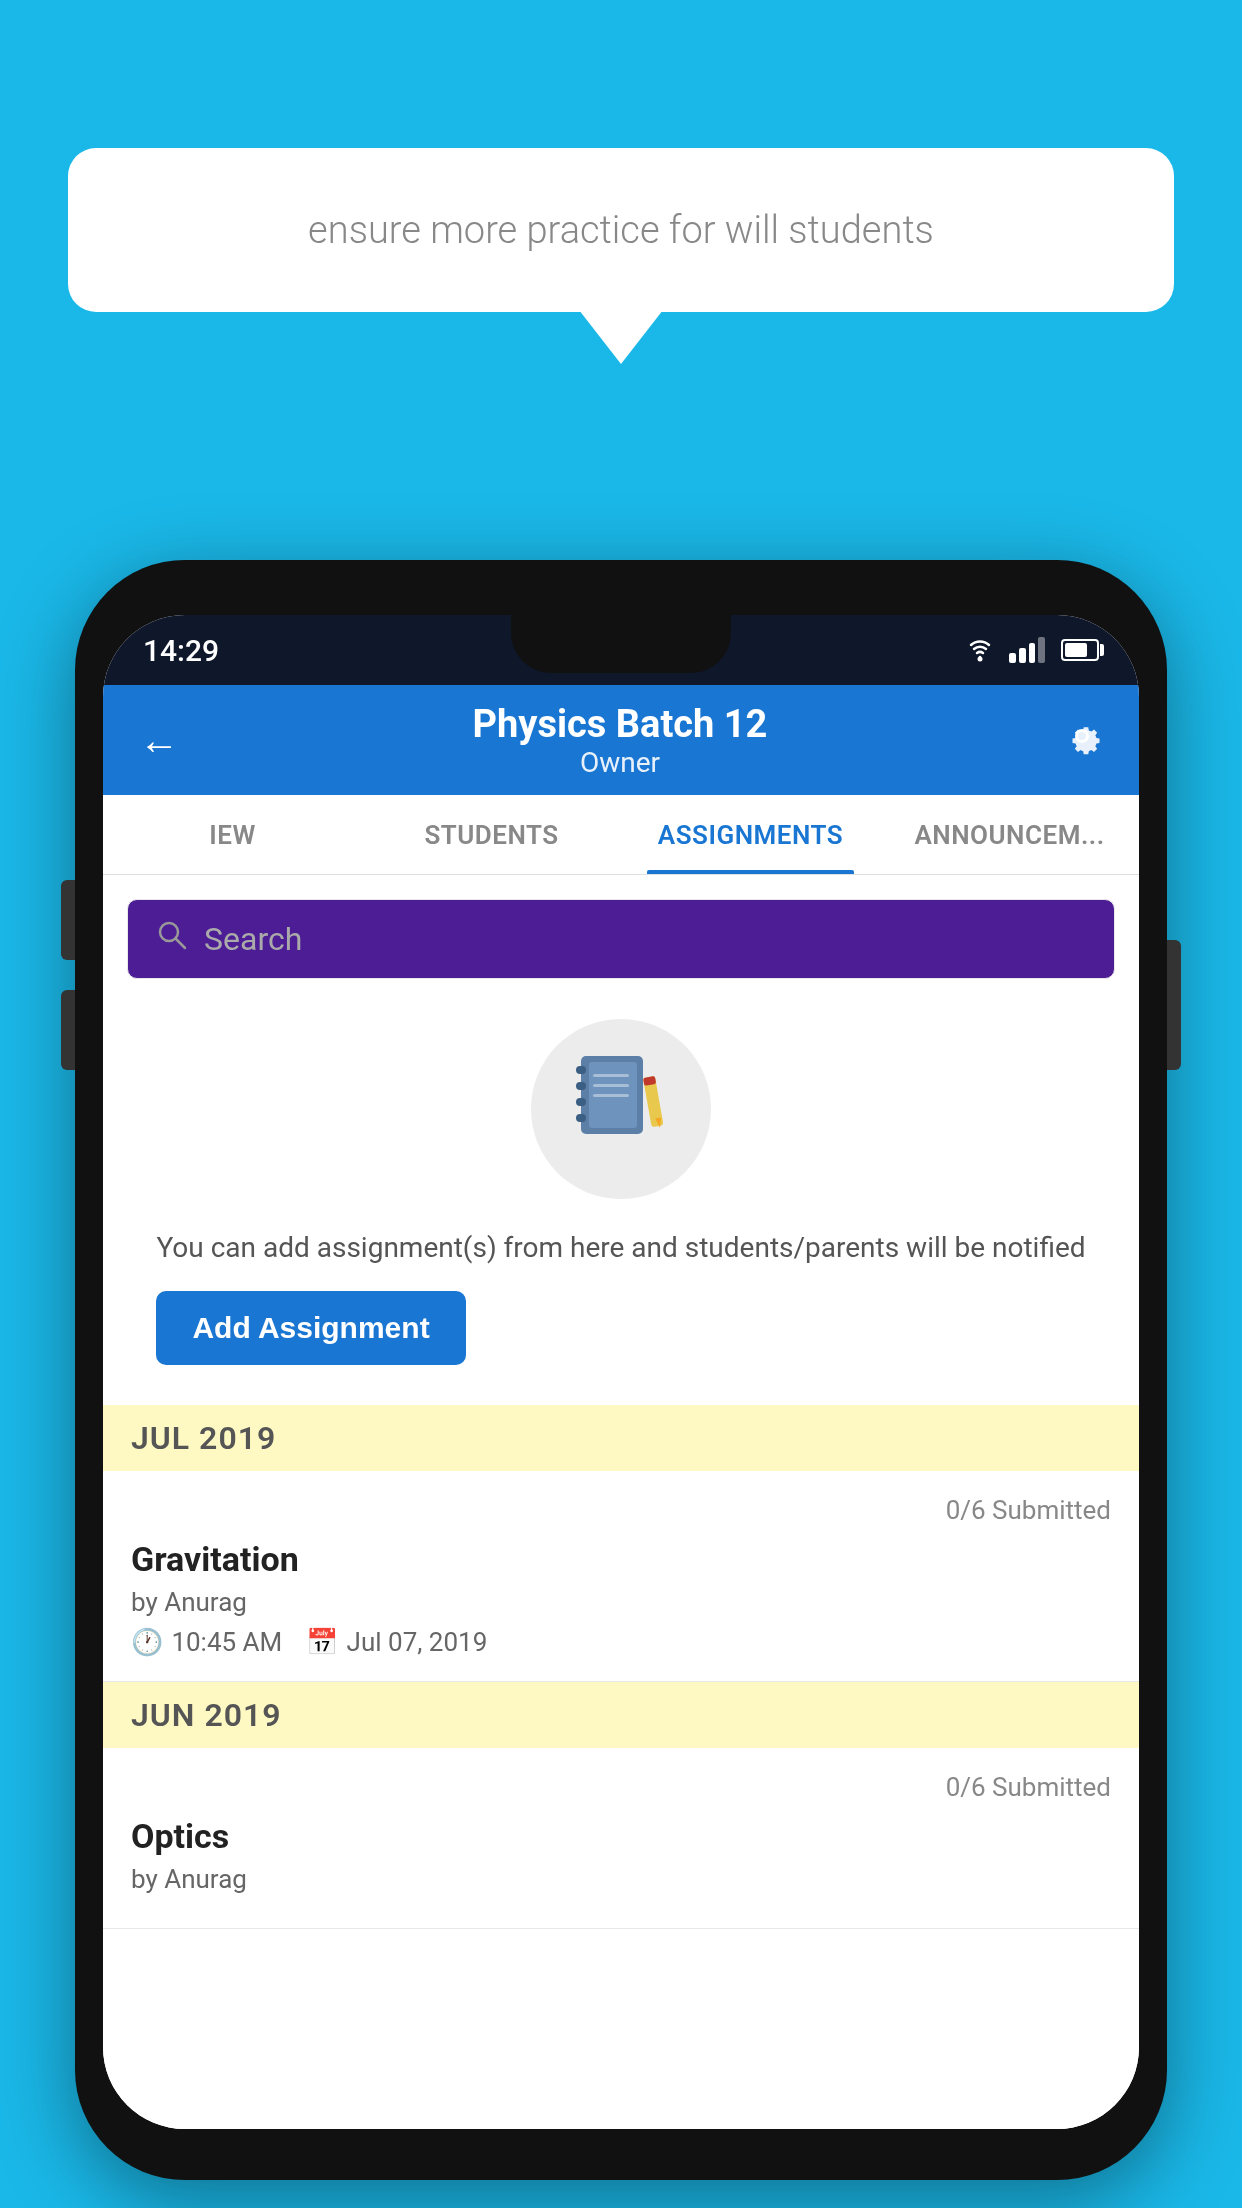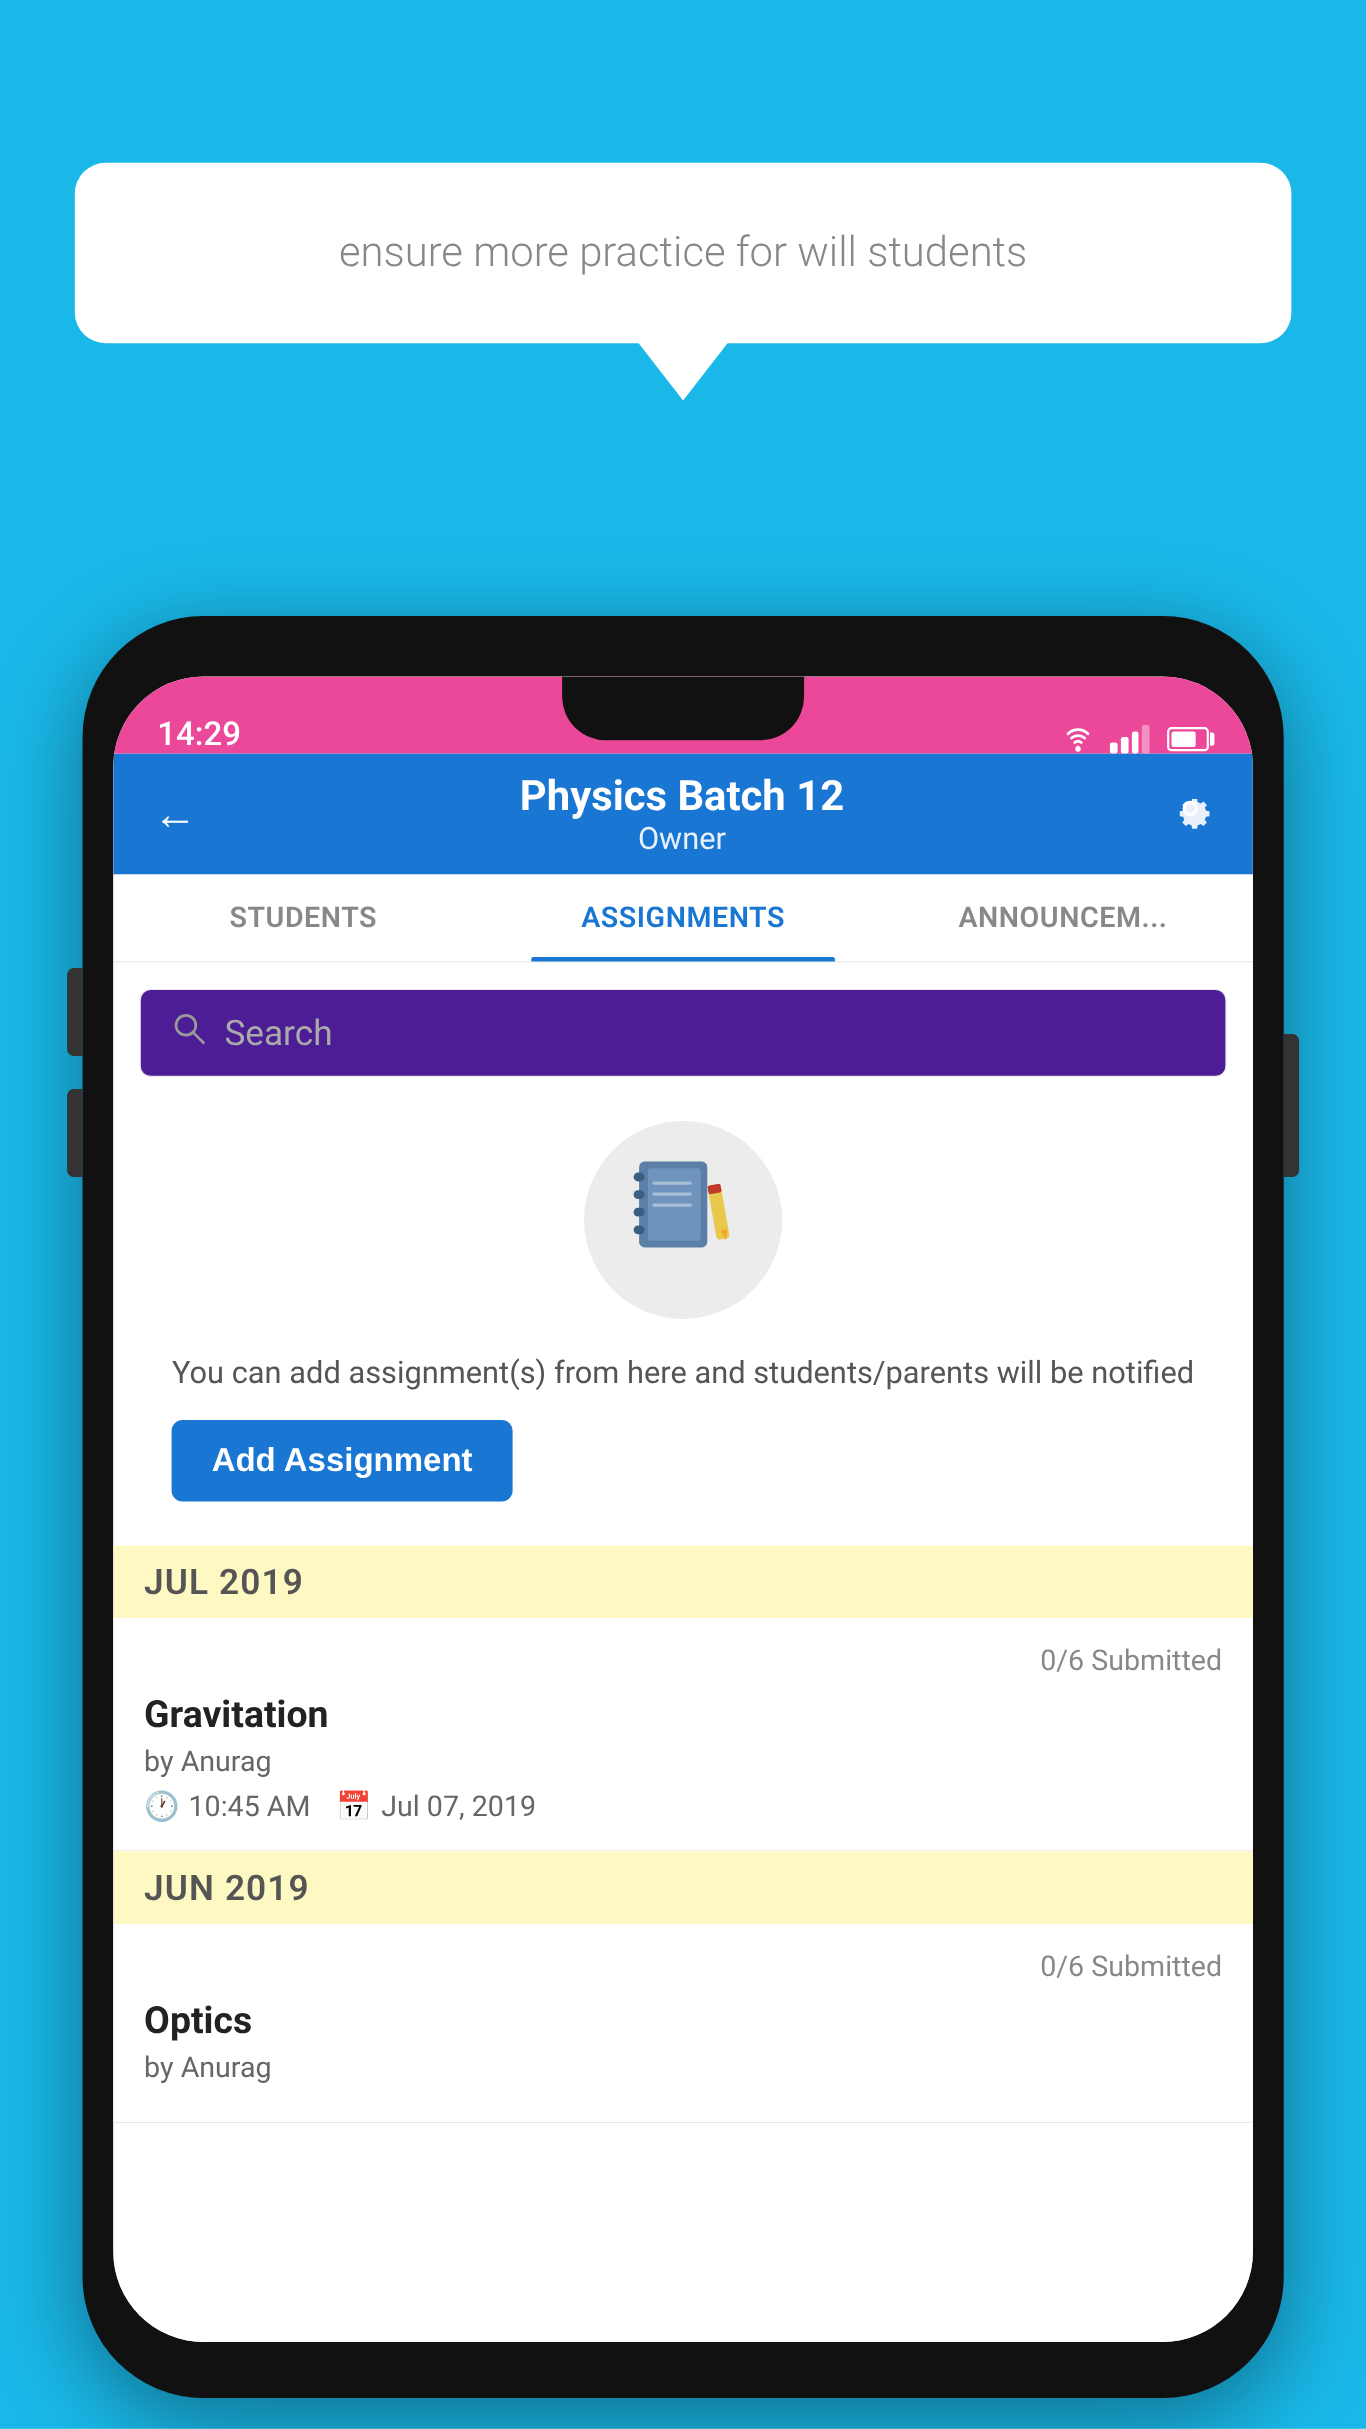--- a/index.html
+++ b/index.html
@@ -87,23 +87,23 @@
       z-index: 10;
     }
 
     
     .status-bar {
       position: absolute;
       top: 0;
       left: 0;
       width: 100%;
       height: 70px;
-      background: #ec4899;
-      display: flex;
-      align-items: flex-end;
+      background: #0f172a;
+      display: flex;
+      align-items: center;
       justify-content: space-between;
       padding: 0 40px;
       z-index: 5;
     }
     .status-time {
       color: white;
       font-size: 30px;
       font-weight: 500;
     }
     .status-icons {
@@ -435,20 +435,23 @@
       <span class="header-settings">
         <svg width="42" height="42" viewBox="0 0 42 42" fill="white">
           <path d="M21 14a7 7 0 1 0 0 14 7 7 0 0 0 0-14zm0 11a4 4 0 1 1 0-8 4 4 0 0 1 0 8z"></path>
           <path d="M38.5 23.5l-3.1-.5a14.5 14.5 0 0 0-1.1-2.7l1.9-2.5-3.2-3.2-2.5 1.9c-.8-.5-1.7-.8-2.7-1.1l-.5-3.1h-4.6l-.5 3.1c-1 .3-1.9.7-2.7 1.1l-2.5-1.9-3.2 3.2 1.9 2.5c-.5.8-.8 1.7-1.1 2.7l-3.1.5v4.6l3.1.5c.3 1 .7 1.9 1.1 2.7l-1.9 2.5 3.2 3.2 2.5-1.9c.8.5 1.7.8 2.7 1.1l.5 3.1h4.6l.5-3.1c1-.3 1.9-.7 2.7-1.1l2.5 1.9 3.2-3.2-1.9-2.5c.5-.8.8-1.7 1.1-2.7l3.1-.5v-4.6z" fill="white" opacity="0.9"></path>
         </svg>
       </span>
     </div>
 
     <div class="tabs-bar">
       <div class="tab-item">
+        <span>IEW</span>
+      </div>
+      <div class="tab-item">
         <span>STUDENTS</span>
       </div>
       <div class="tab-item active">
         <span>ASSIGNMENTS</span>
       </div>
       <div class="tab-item">
         <span>ANNOUNCEM...</span>
       </div>
     </div>
 

